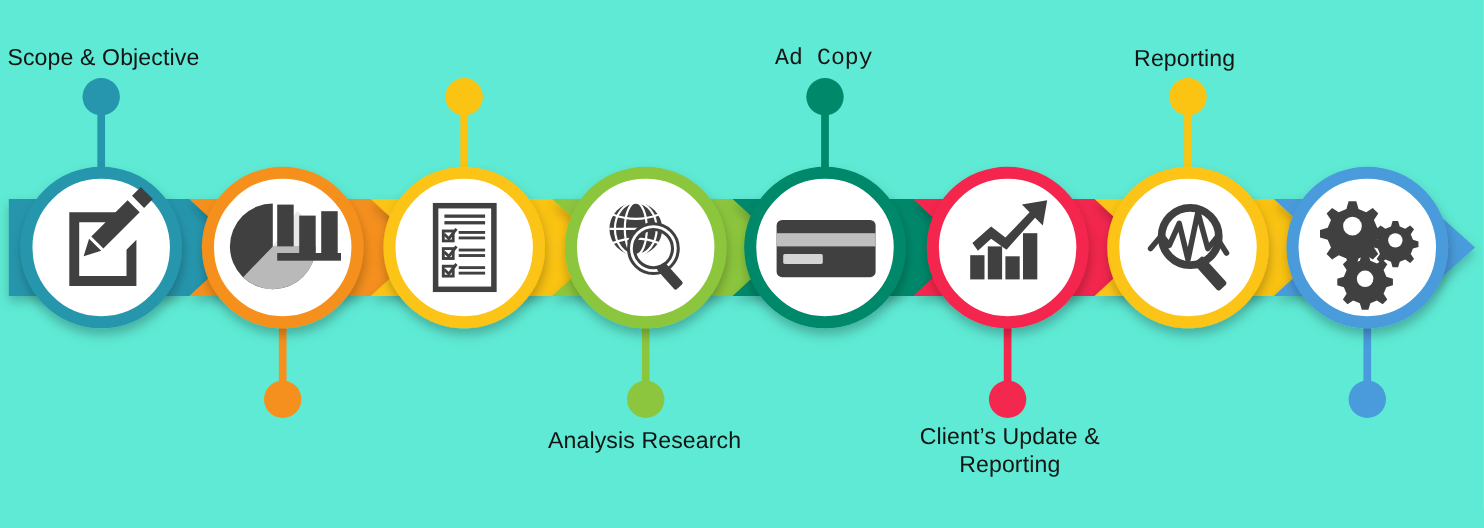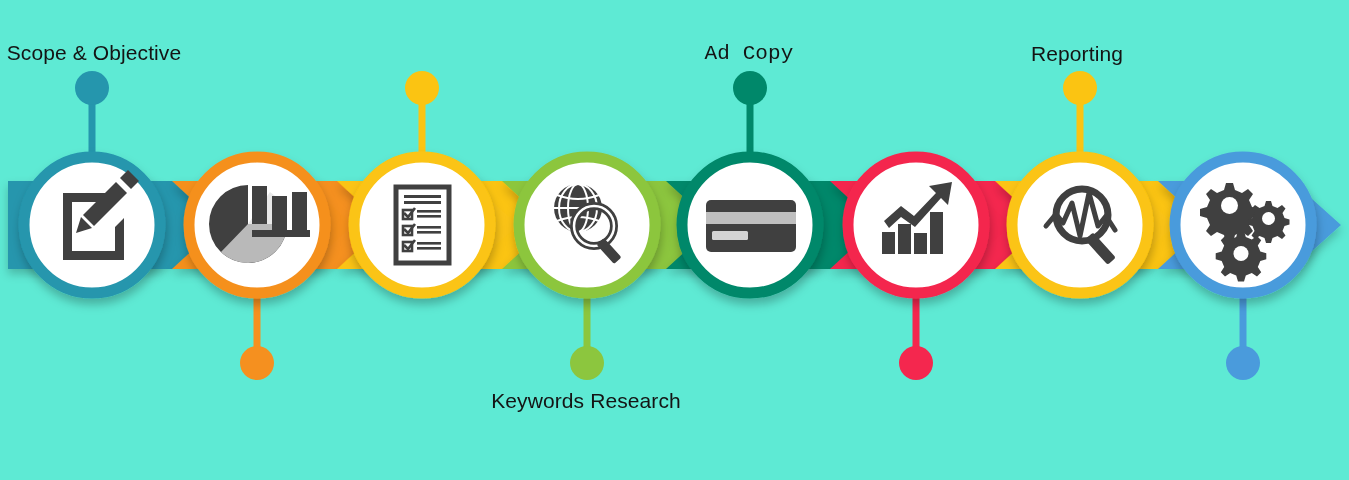--- a/index.html
+++ b/index.html
@@ -223,18 +223,20 @@
                  l -2.5,6 l 3.4,5.2 l -4.2,4.2 l -5.2,-3.4 l -6,2.5 l -1.8,6 l -6,0 l -1.8,-6 l -6,-2.5
                  l -5.2,3.4 l -4.2,-4.2 l 3.4,-5.2 l -2.5,-6 l -6,-1.8 l 0,-6 l 6,-1.8 l 2.5,-6
                  l -3.4,-5.2 l 4.2,-4.2 l 5.2,3.4 l 6,-2.5 Z"></path>
         <circle cx="1241" cy="253.5" r="7.5" fill="#ffffff"></circle>
       </g>
     </g>
   </svg>
 
   <div id="label-layer" class="layer">
     <div class="step-label top" style="left:94px;top:40px;">Scope &amp; Objective</div>
-    <div class="step-label bottom" style="left:586px;top:388px;">Keywords Research</div>
+    <div class="step-label bottom" style="left:586px;top:388px;">Analysis Research</div>
     <div class="step-label top" style="left:749px;top:41px;font-family:Liberation Mono, monospace;">Ad Copy</div>
+    <div class="step-label bottom" style="left:918px;top:385px;">Client’s Update &amp;
+Reporting</div>
     <div class="step-label top" style="left:1077px;top:41px;">Reporting</div>
   </div>
 
 </div>
 
 </body></html>

